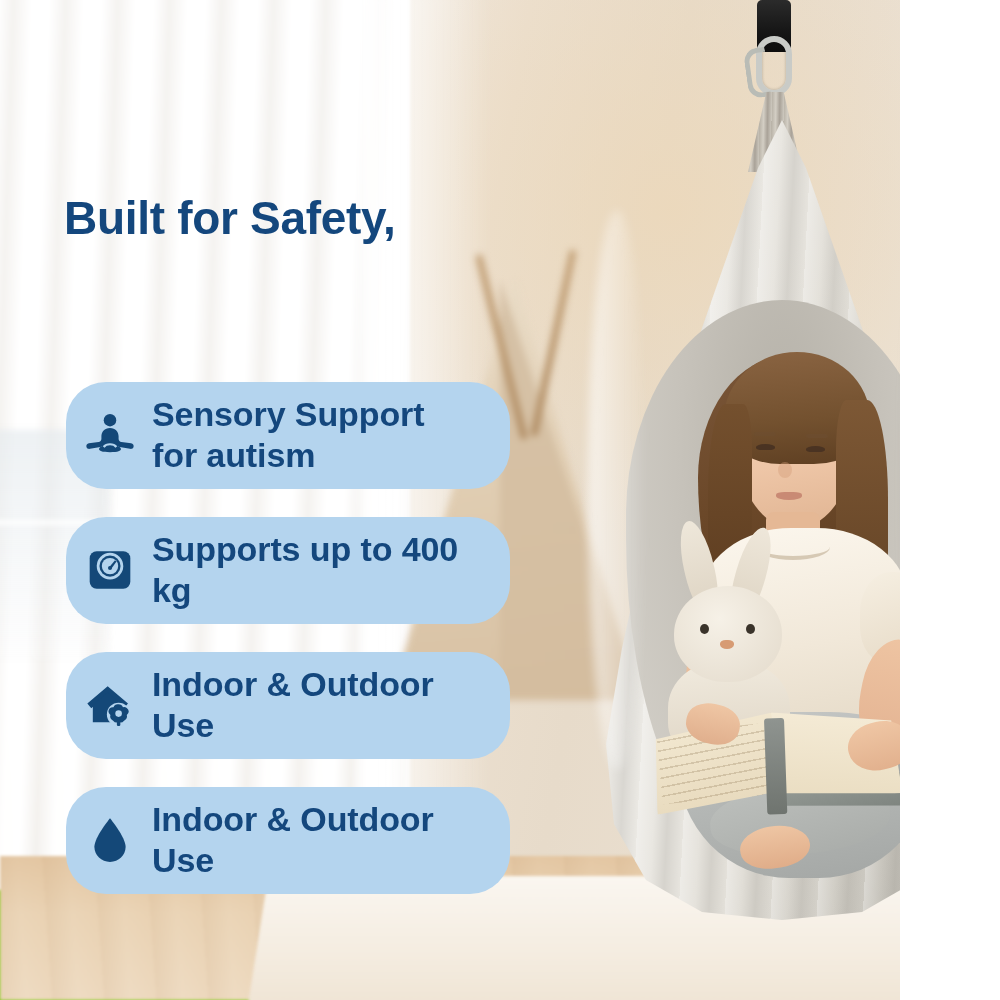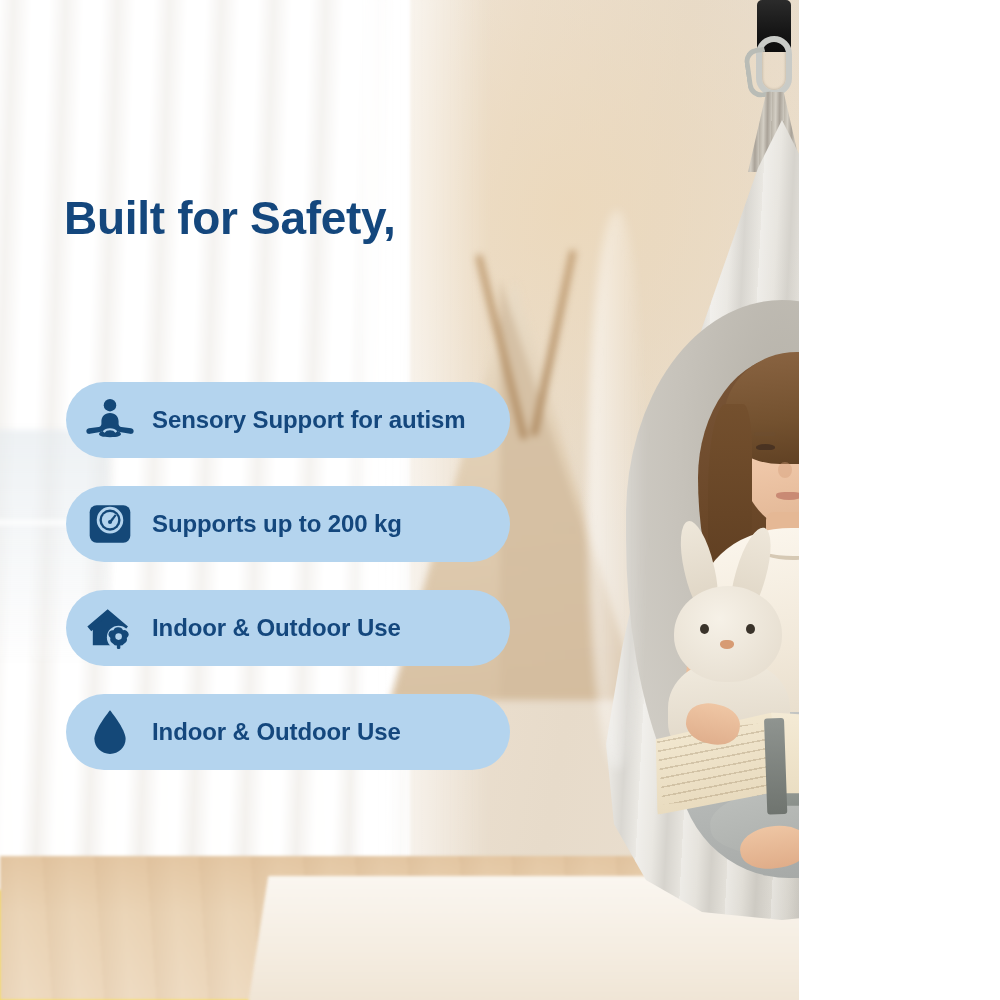--- a/index.html
+++ b/index.html
@@ -3,23 +3,23 @@
 <meta charset="utf-8">
 <style>
   * { margin:0; padding:0; box-sizing:border-box; }
   html, body {
     width:1000px; height:1000px;
     font-family:"Liberation Sans", sans-serif;
     overflow:hidden;
   }
   .stage {
     position:relative;
-    width:799px; height:1000px;
+    width:900px; height:1000px;
     overflow:hidden;
-    background:#fde047;
+    background:#84cc16;
   }
 
   
   .photo { position:absolute; inset:0; overflow:hidden; }
 
   .wall {
     position:absolute; left:0; top:0; width:1000px; height:880px;
     background:
       linear-gradient(100deg,
         #ffffff 0%, #fdfbf8 16%, #f3ece2 30%,
@@ -407,21 +407,21 @@
   }
   .pill-icon {
     flex:0 0 auto;
     width:52px; height:52px;
     display:flex; align-items:center; justify-content:center;
     color:#144878;
   }
   .pill-icon svg { display:block; width:50px; height:50px; fill:#144878; }
   .pill-label {
     color:#14477d;
-    font-size:24px;
+    font-size:34px;
     font-weight:bold;
     line-height:1.22;
     letter-spacing:-0.1px;
   }
 </style>
 </head>
 <body>
 
 <div class="stage">
 
@@ -535,21 +535,21 @@
       <span class="pill-icon">
         <svg viewBox="0 0 64 64" aria-hidden="true">
           <rect x="6" y="8" width="52" height="48" rx="9"></rect>
           <circle cx="32" cy="27" r="17" fill="#b4d4ee"></circle>
           <circle cx="32" cy="27" r="13.5" fill="#144878"></circle>
           <circle cx="32" cy="27" r="10.5" fill="#b4d4ee"></circle>
           <path d="M31 28.6l7.4-9.2 1.9 1.6-6.6 9.3z" fill="#144878"></path>
           <circle cx="32" cy="29.4" r="2.6" fill="#144878"></circle>
         </svg>
       </span>
-      <span class="pill-label">Supports up to 200 kg</span>
+      <span class="pill-label">Supports up to 400 kg</span>
     </div>
 
     <div class="pill">
       <span class="pill-icon">
         <svg viewBox="0 0 64 64" aria-hidden="true">
           <path d="M3 30L29 8l26 22-5 6-21-18-21 18z"></path>
           <path d="M10 32l19-16 19 16v22H10z"></path>
           <circle cx="43" cy="44" r="15" fill="#b4d4ee"></circle>
           <path d="M43 31a6 6 0 015.6 3.9A6 6 0 0156 40a6 6 0 01-2.5 4.9A6 6 0 0150 52a6 6 0 01-7 1.8A6 6 0 0136 52a6 6 0 01-3.5-7.1A6 6 0 0130 40a6 6 0 016.4-5.1A6 6 0 0143 31z"></path>
           <circle cx="43" cy="43" r="4.2" fill="#b4d4ee"></circle>

